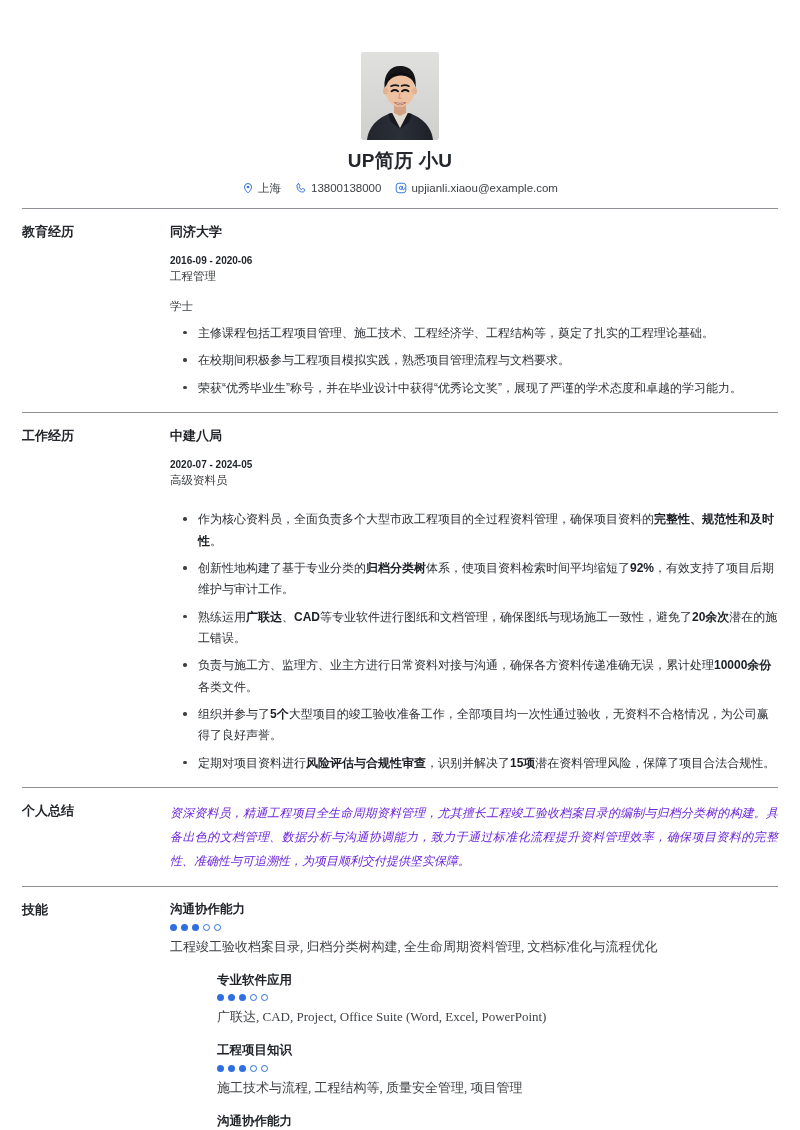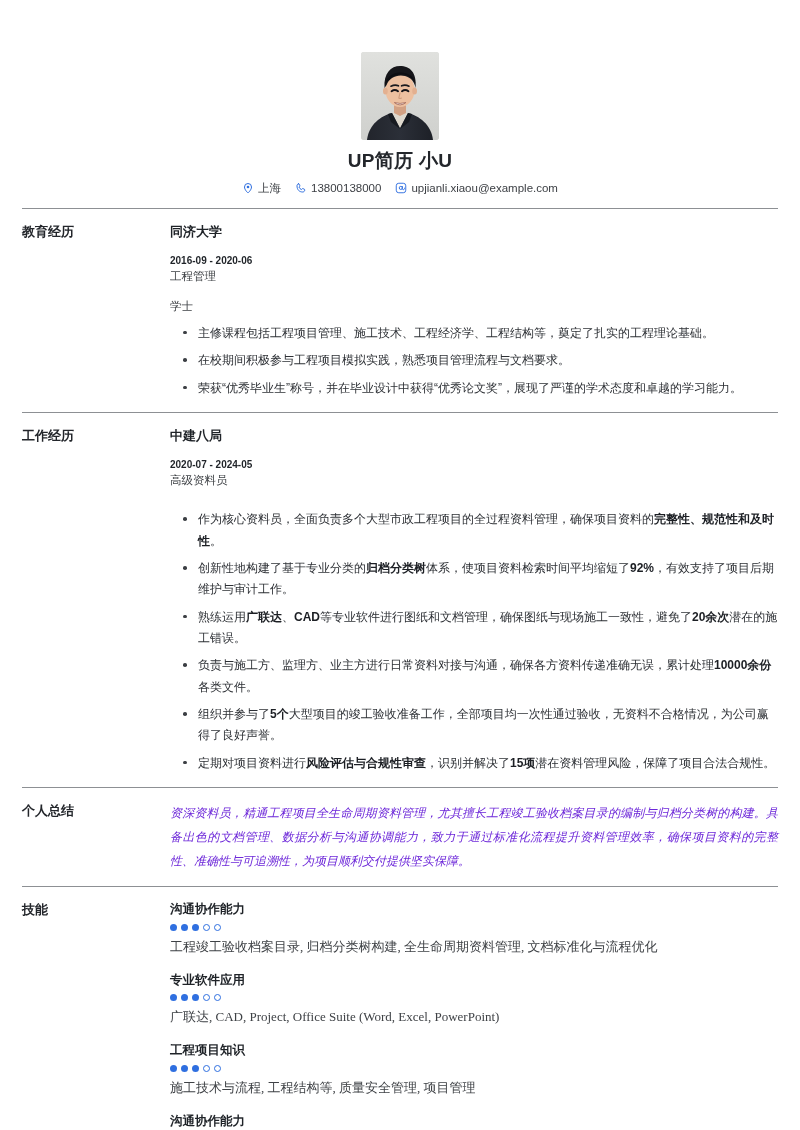--- a/index.html
+++ b/index.html
@@ -143,21 +143,21 @@
 
   .summary-text {
     font-size: 12px;
     line-height: 2.0;
     color: #6d28d9;
     text-align: justify;
     font-style: italic;
   }
 
   
-  .skill + .skill { margin-top: 13px; }
+  .skill + .skill { margin-top: 13px; margin-left: 47px; }
   .skill-name {
     font-size: 12.5px;
     font-weight: 700;
     color: #1f2328;
     line-height: 1.5;
   }
   .dots {
     margin-top: 5px;
     display: flex;
     gap: 4px;

